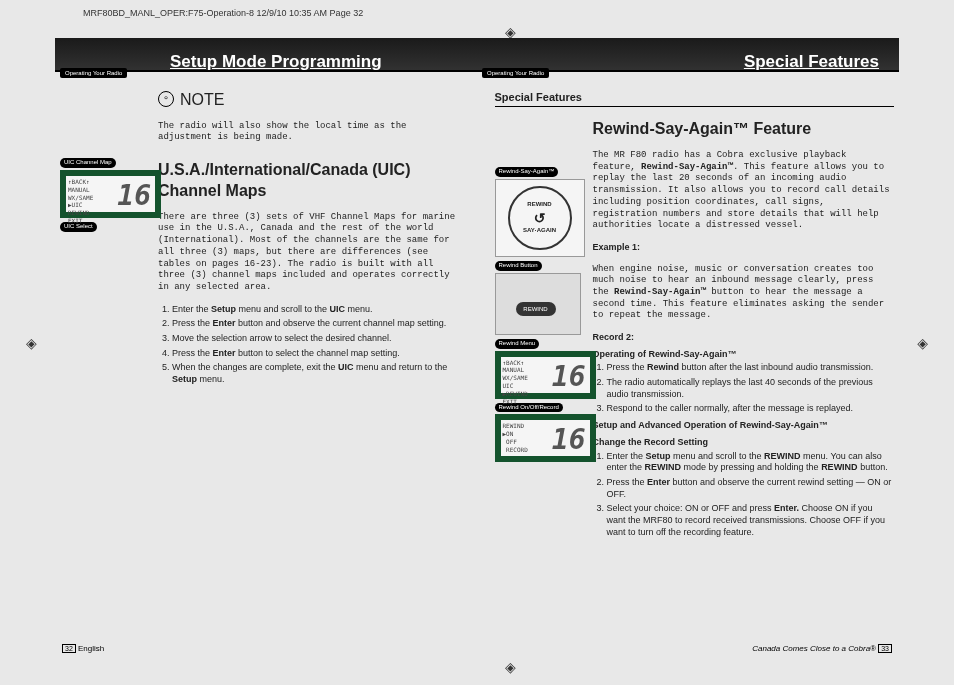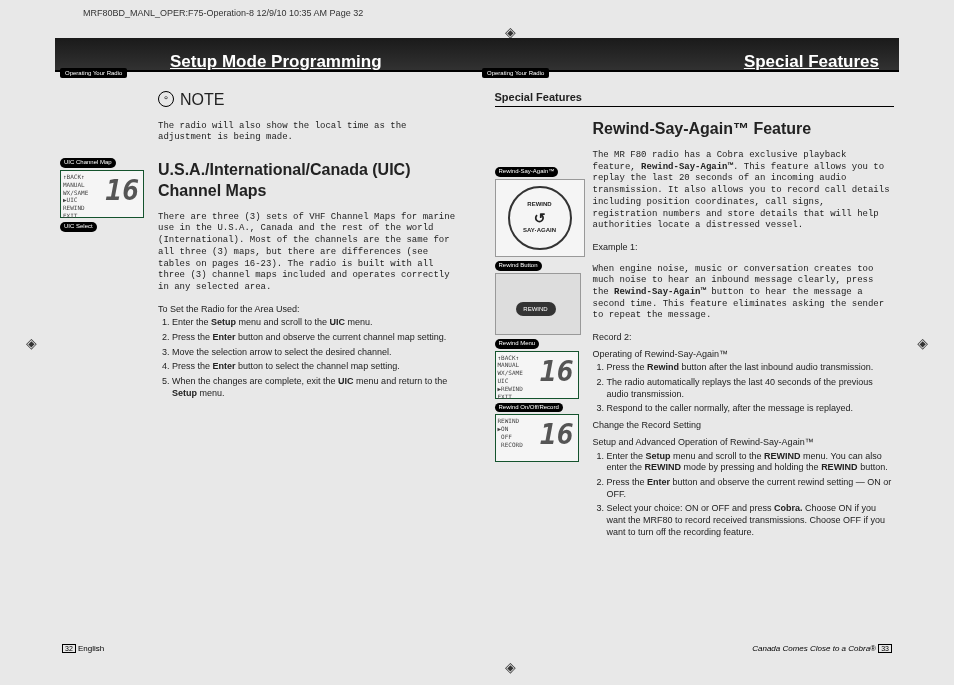--- a/index.html
+++ b/index.html
@@ -130,23 +130,23 @@
 .lcd-label {
   background: #000;
   color: #fff;
   font-size: 6px;
   padding: 1px 4px;
   border-radius: 6px;
   display: inline-block;
   margin-top: 4px;
 }
 .lcd-box {
-  width: 84px;
+  width: 101px;
   height: 48px;
-  border: 1px solid #14532d;
+  border: 6px solid #14532d;
   background: #f5f5f5;
   margin-top: 2px;
   font-family: monospace;
   font-size: 6px;
   padding: 2px;
   box-sizing: border-box;
   position: relative;
   color: #444;
 }
 .lcd-num {
@@ -195,21 +195,21 @@
   font-size: 6px;
   text-align: center;
   font-weight: bold;
 }
 h4 {
   font-size: 16px;
   margin: 6px 0 3px 0;
   font-weight: bold;
 }
 .subhead {
-  font-weight: normal;
+  font-weight: bold;
   font-size: 9px;
   margin: 5px 0 2px 0;
 }
 ol {
   margin: 2px 0;
   padding-left: 14px;
 }
 ol li {
   margin-bottom: 3px;
 }
@@ -284,21 +284,20 @@
 ▶UIC
 REWIND
 EXIT</span>
           <div class="lcd-num">16</div>
         </div>
         <div class="lcd-label">UIC Select</div>
       </div>
       <div class="rcol">
         <h4>U.S.A./International/Canada (UIC) Channel Maps</h4>
         <p>There are three (3) sets of VHF Channel Maps for marine use in the U.S.A., Canada and the rest of the world (International). Most of the channels are the same for all three (3) maps, but there are differences (see tables on pages 16-23). The radio is built with all three (3) channel maps included and operates correctly in any selected area.</p>
-        <div class="subhead">To Set the Radio for the Area Used:</div>
         <ol>
           <li>Enter the <b>Setup</b> menu and scroll to the <b>UIC</b> menu.</li>
           <li>Press the <b>Enter</b> button and observe the current channel map setting.</li>
           <li>Move the selection arrow to select the desired channel.</li>
           <li>Press the <b>Enter</b> button to select the channel map setting.</li>
           <li>When the changes are complete, exit the <b>UIC</b> menu and return to the <b>Setup</b> menu.</li>
         </ol>
       </div>
     </div>
   </div>
@@ -355,26 +354,26 @@
 
         <div class="subhead">Record 2:</div>
 
         <div class="subhead">Operating of Rewind-Say-Again™</div>
         <ol>
           <li>Press the <b>Rewind</b> button after the last inbound audio transmission.</li>
           <li>The radio automatically replays the last 40 seconds of the previous audio transmission.</li>
           <li>Respond to the caller normally, after the message is replayed.</li>
         </ol>
 
+        <div class="subhead">Setup and Advanced Operation of Rewind-Say-Again™</div>
         <div class="subhead">Change the Record Setting</div>
-        <div class="subhead">Setup and Advanced Operation of Rewind-Say-Again™</div>
         <ol>
           <li>Enter the <b>Setup</b> menu and scroll to the <b>REWIND</b> menu. You can also enter the <b>REWIND</b> mode by pressing and holding the <b>REWIND</b> button.</li>
           <li>Press the <b>Enter</b> button and observe the current rewind setting — ON or OFF.</li>
-          <li>Select your choice: ON or OFF and press <b>Cobra.</b> Choose ON if you want the MRF80 to record received transmissions. Choose OFF if you want to turn off the recording feature.</li>
+          <li>Select your choice: ON or OFF and press <b>Enter.</b> Choose ON if you want the MRF80 to record received transmissions. Choose OFF if you want to turn off the recording feature.</li>
         </ol>
       </div>
     </div>
   </div>
 </div>
 
 <div class="footer-left">
   <span class="pgnum">32</span>
   <span>English</span>
 </div>

